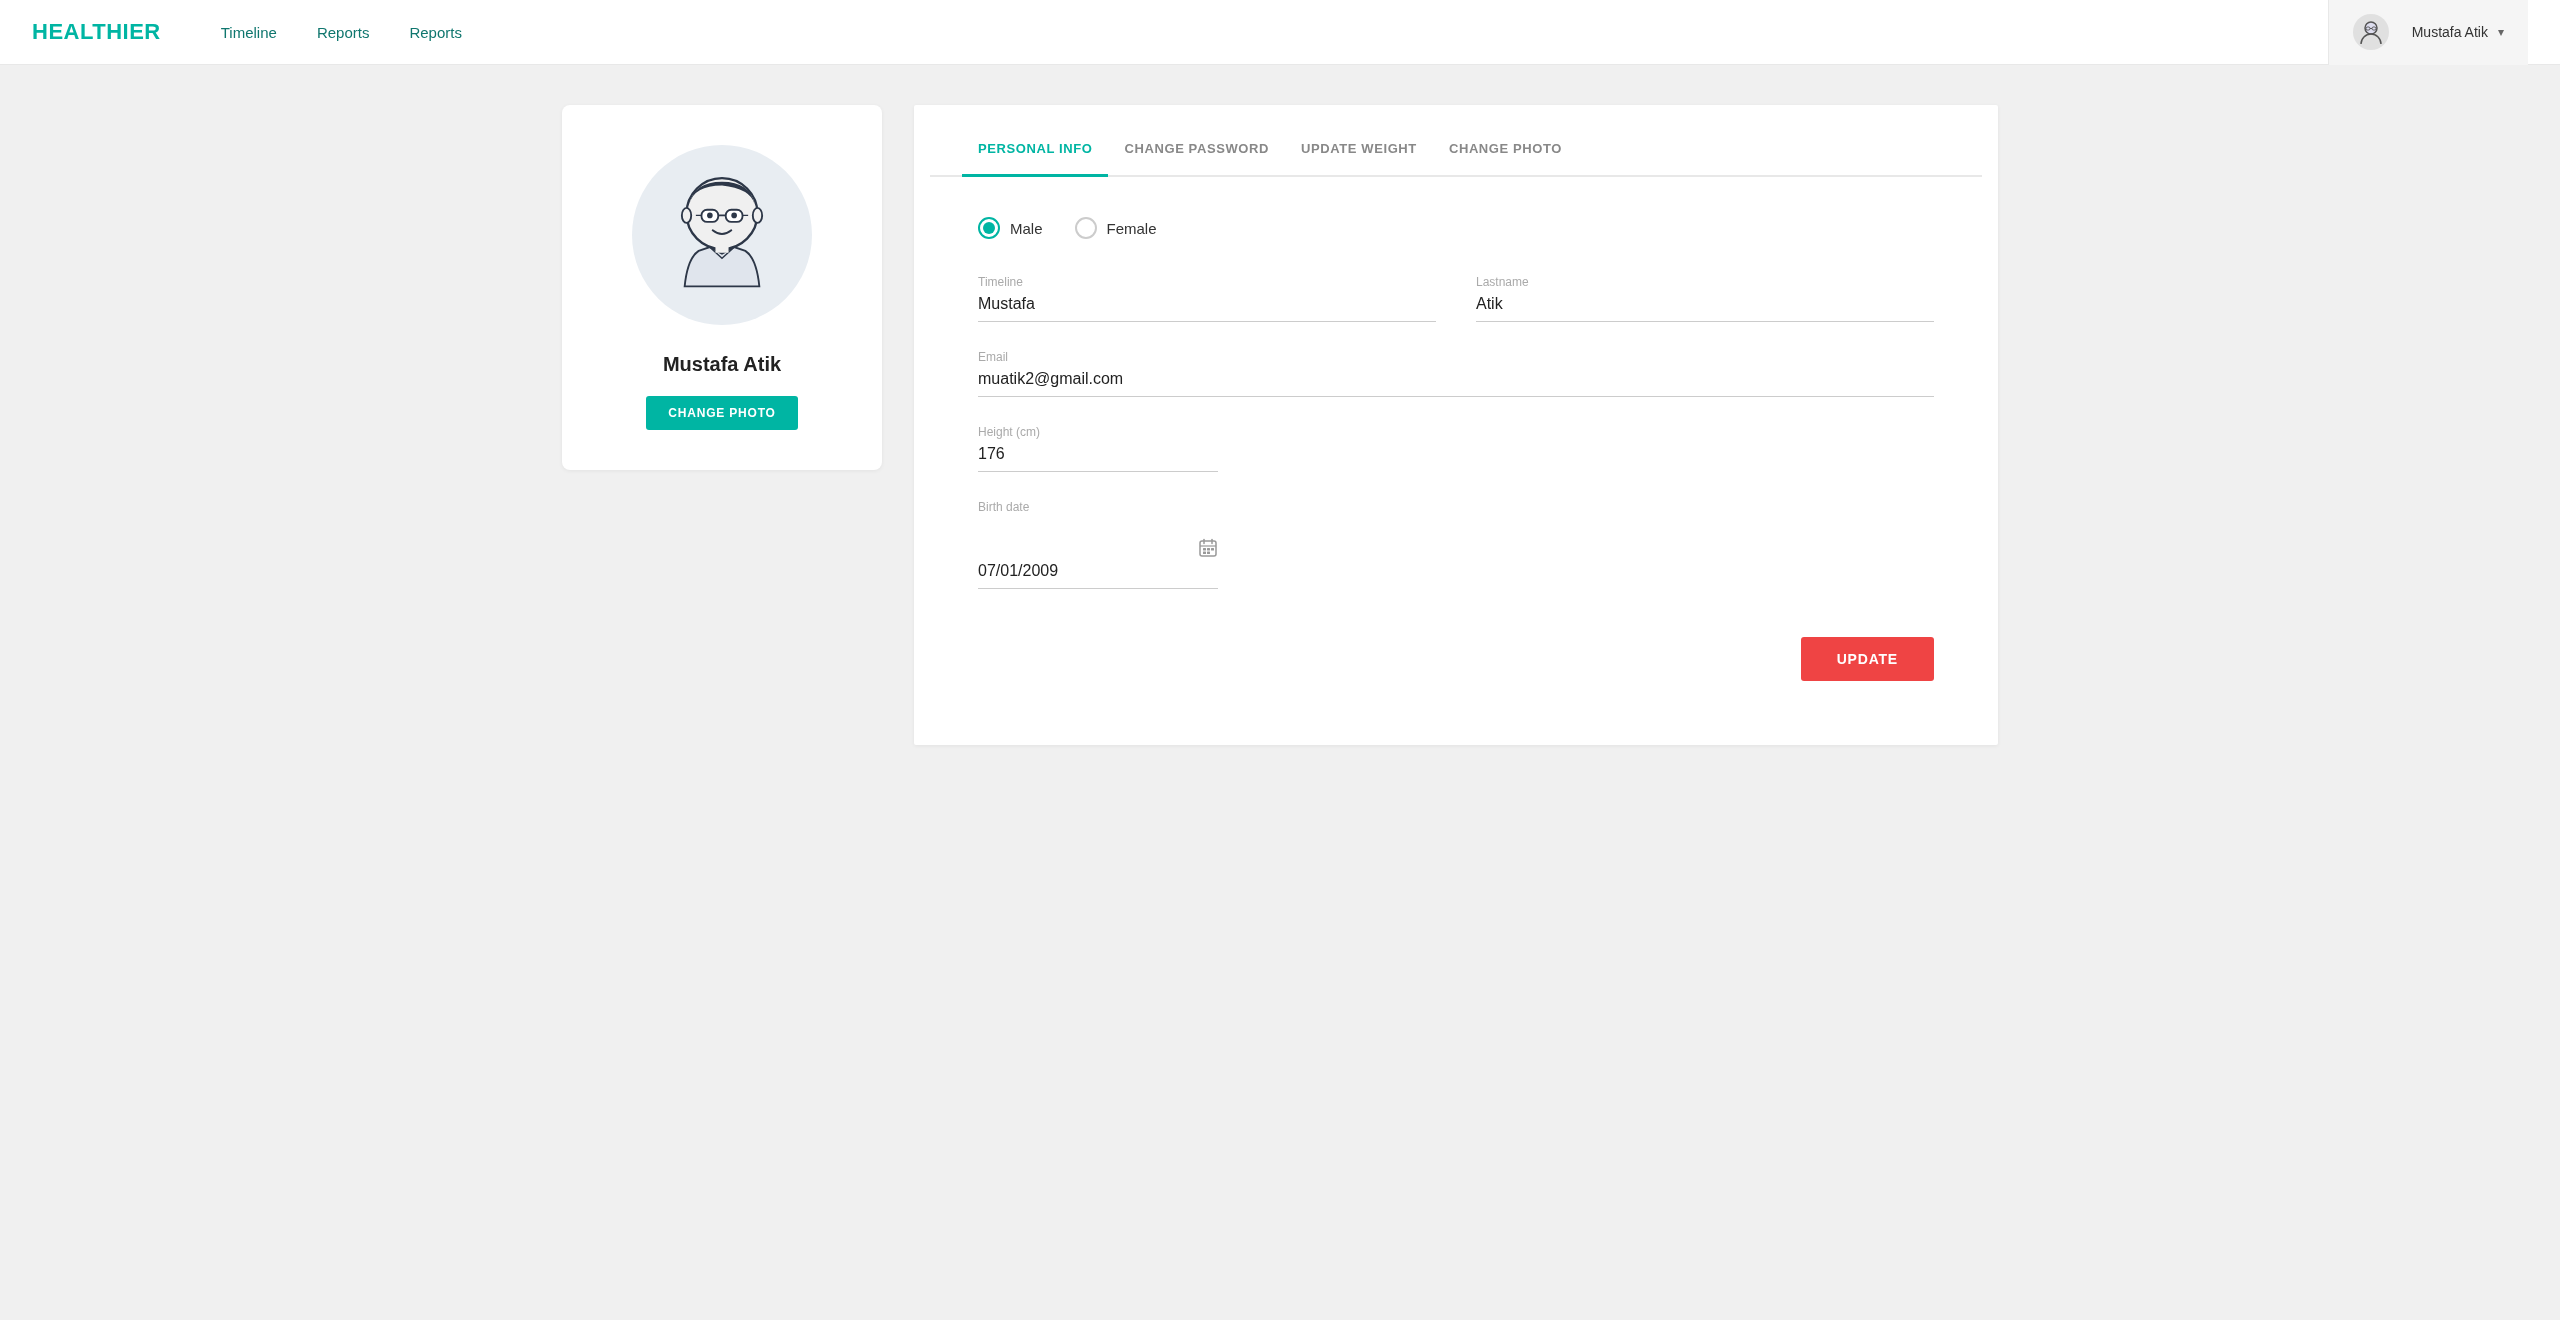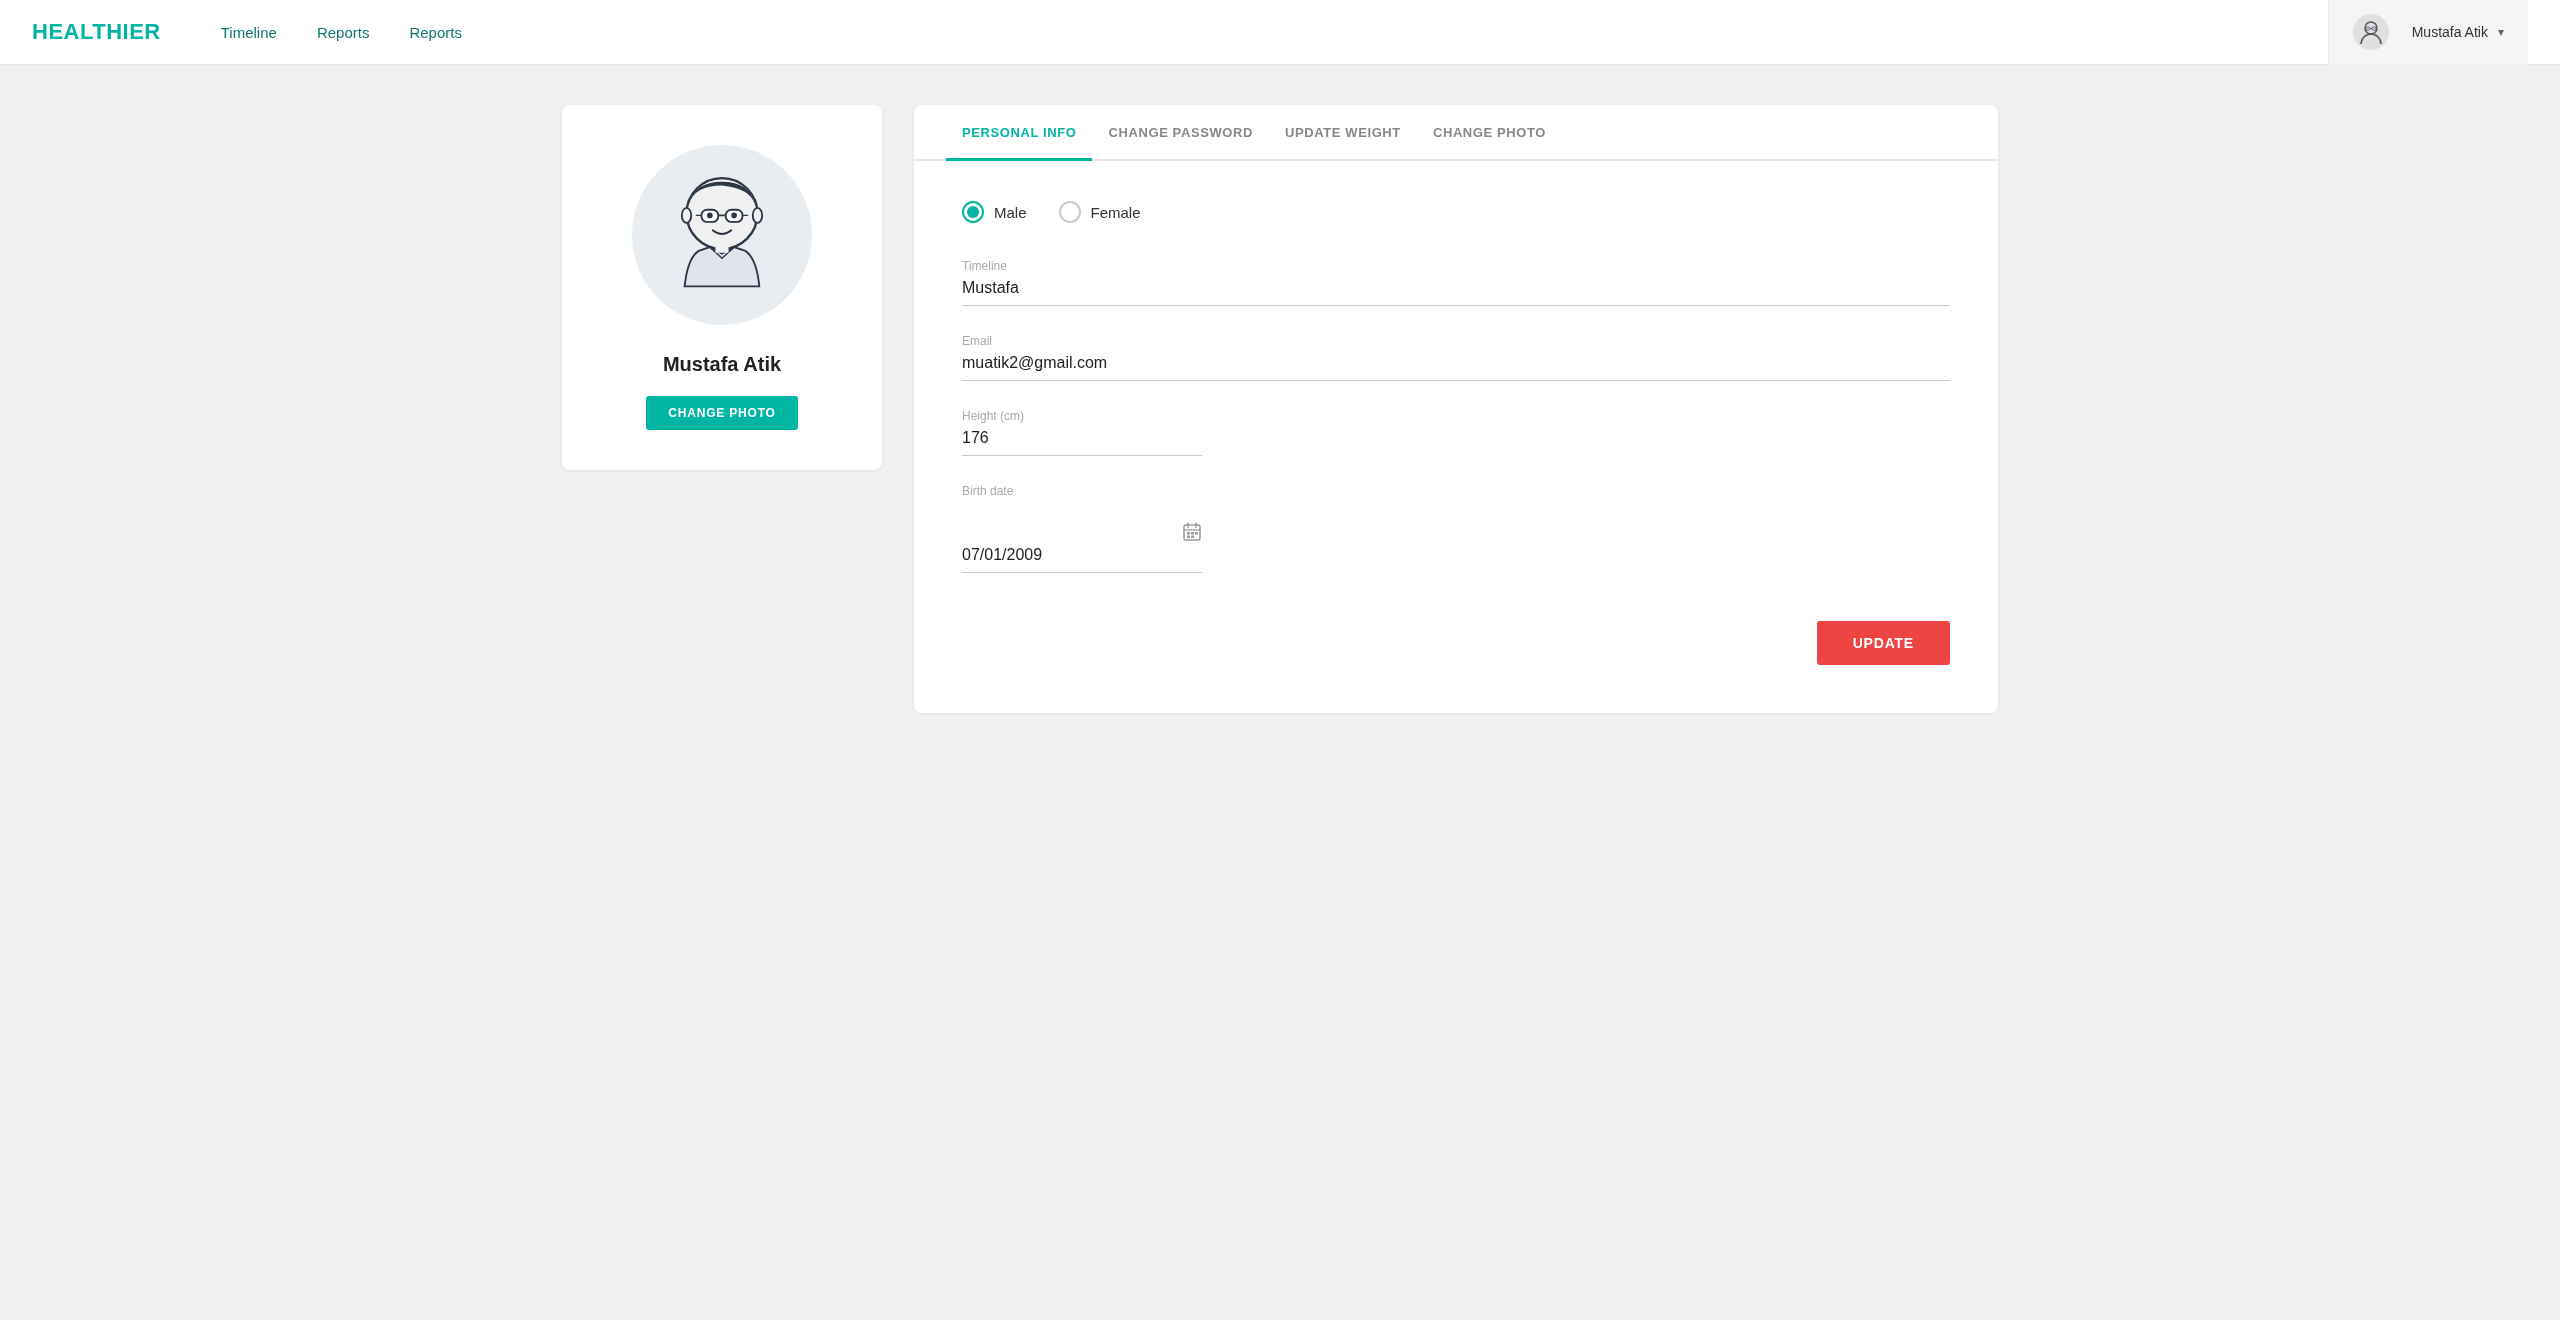--- a/index.html
+++ b/index.html
@@ -119,23 +119,23 @@
       font-weight: 700;
       letter-spacing: 0.8px;
       cursor: pointer;
       border-radius: 3px;
       text-transform: uppercase;
     }
 
     
     .form-panel {
       background: #fff;
-      border-radius: 8px;
+      border-radius: 2px;
       flex: 1;
-      padding: 0;
+      padding: 16px;
       box-shadow: 0 1px 4px rgba(0,0,0,0.06);
       overflow: hidden;
     }
 
     
     .tabs {
       display: flex;
       border-bottom: 2px solid #e8e8e8;
       padding: 0 32px;
     }
@@ -355,20 +355,24 @@
         <label class="radio-option">
           <div class="radio-circle"></div>
           <span>Female</span>
         </label>
       </div>
 
       <div class="fields-row">
         <div class="field-group">
           <div class="field-label">Timeline</div>
           <input class="field-input" type="text" value="Mustafa" style="">
+        </div>
+        <div class="field-group">
+          <div class="field-label">Lastname</div>
+          <input class="field-input" type="text" value="Atik" style="">
         </div>
       </div>
 
       <div class="fields-row">
         <div class="field-group">
           <div class="field-label">Email</div>
           <input class="field-input" type="email" value="muatik2@gmail.com" style="">
         </div>
       </div>
 

